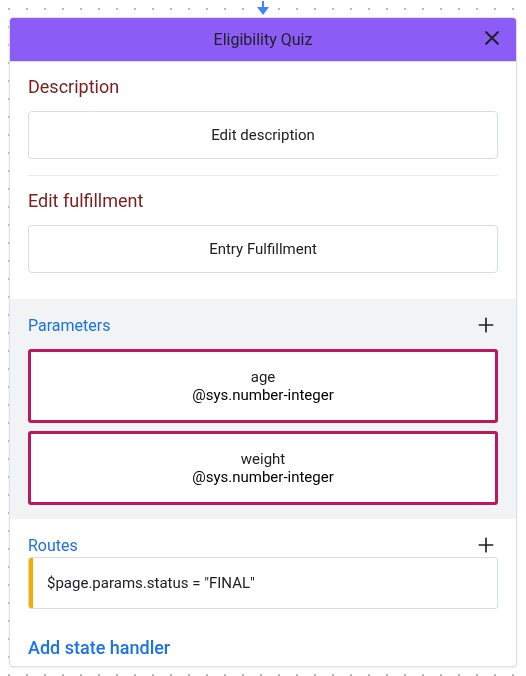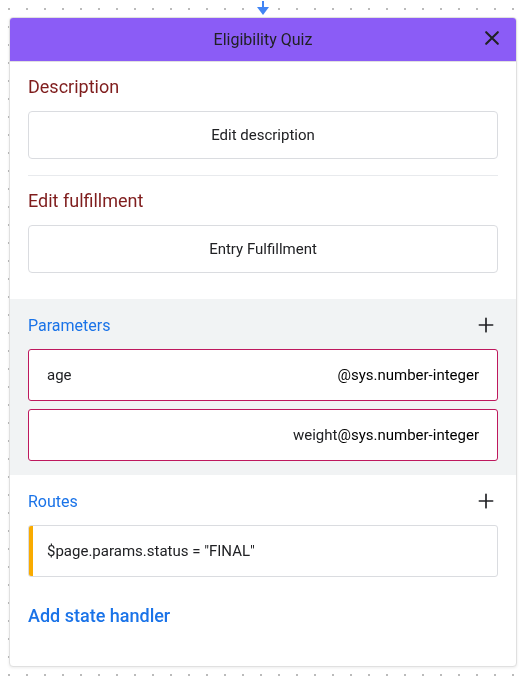--- a/index.html
+++ b/index.html
@@ -122,49 +122,49 @@
       cursor: pointer;
       line-height: 1;
       width: 24px;
       height: 24px;
       display: flex;
       align-items: center;
       justify-content: center;
     }
     .param-row {
       background: #fff;
-      border: 1px solid #be185d;
+      border: 3px solid #be185d;
       border-radius: 3px;
       padding: 16px 18px;
       display: flex;
       justify-content: space-between;
       align-items: center;
       margin-bottom: 8px;
       cursor: pointer;
       font-size: 15px;
       color: #202124;
+      flex-direction: column;
     }
     .param-row:last-child {
       margin-bottom: 0;
       justify-content: flex-end;
     }
     .param-name {
       color: #202124;
     }
     .param-type {
       color: #000000;
     }
     .routes-section {
       padding: 14px 18px 14px 18px;
     }
     .routes-header {
       display: flex;
       align-items: center;
       justify-content: space-between;
-      margin-bottom: 12px;
     }
     .route-row {
       background: #fff;
       border: 1px solid #dadce0;
       border-radius: 3px;
       padding: 0;
       display: flex;
       align-items: stretch;
       cursor: pointer;
       overflow: hidden;

